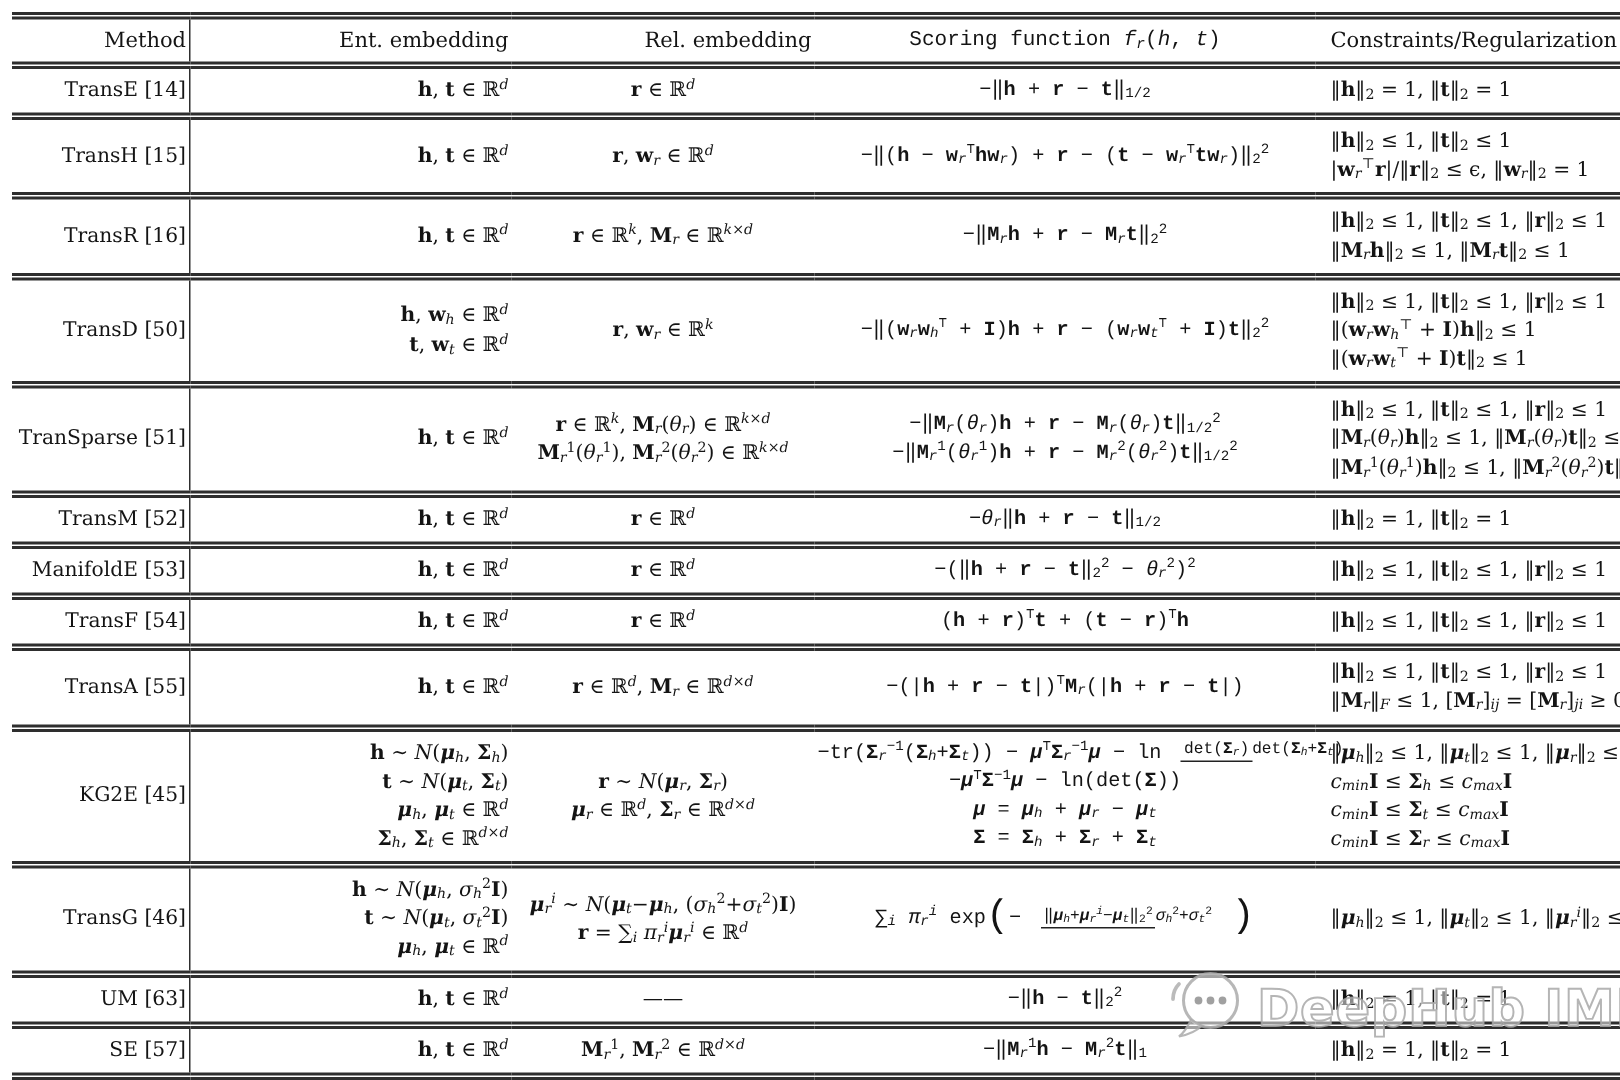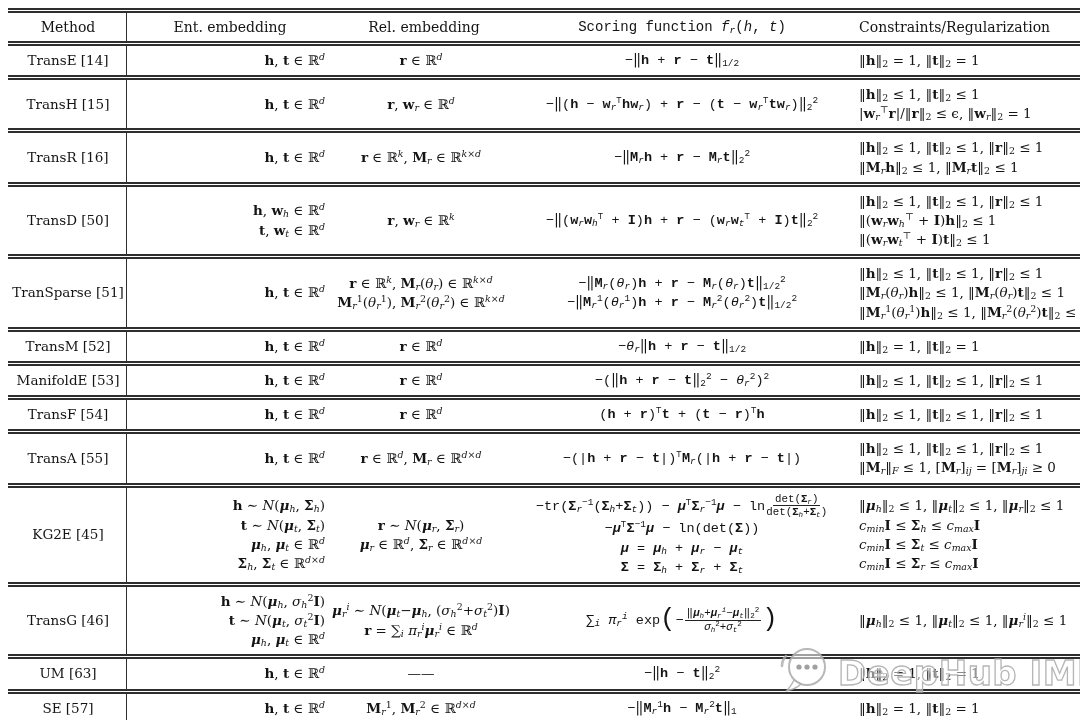--- a/index.html
+++ b/index.html
@@ -6,35 +6,35 @@
   body{width:1080px;height:720px;overflow:hidden;
        font-family:"DejaVu Serif","Liberation Serif",serif;color:#141414;}
   .page{position:relative;width:1080px;height:720px;}
 
   table.methods{border-collapse:collapse;table-layout:fixed;
     width:1064px;margin:8px 8px 0 8px;}
   th,td{padding:5px 2px;vertical-align:middle;font-weight:normal;}
   thead th{border-top:5px double #2e2e2e;border-bottom:5px double #2e2e2e;
     font-size:14px;padding:6px 2px;}
   tbody td{border-bottom:5px double #2e2e2e;font-size:13.5px;line-height:1.42;}
-  .c0{width:112px;text-align:center;padding-left:4px;}
+  .c0{width:112px;text-align:right;padding-left:4px;}
   .c1{width:190px;text-align:right;}
   .c2{width:178px;text-align:center;margin-top:40px;}
   .c3{width:330px;text-align:center;font-family:Liberation Mono, monospace;}
   .c4{width:254px;text-align:left;padding-left:10px;}
-  th.c1,th.c2{text-align:center;padding-left:8px;}
+  th.c1,th.c2{text-align:right;padding-left:22px;}
   th.c3{text-align:center;}
   th.c0,td.c0{border-right:1.5px solid #2e2e2e;}
 
   .line{display:block;white-space:nowrap;}
   sub,sup{font-size:0.7em;line-height:0;}
   sup{vertical-align:0.5em;}
   sub{vertical-align:-0.2em;}
-  .frac{display:inline-flex;flex-direction:column;align-items:center;
-    vertical-align:middle;font-size:0.8em;line-height:1.2;margin:0 1px;text-align:center;}
+  .frac{display:inline-flex;align-items:center;
+    vertical-align:middle;font-size:0.8em;line-height:1.2;margin:0 13px;text-align:center;}
   .frac .nu{border-bottom:1px solid #222;padding:0 2px;}
   .big{font-size:1.9em;line-height:0;vertical-align:middle;font-weight:400;}
 
   .watermark{position:absolute;left:776px;top:634px;display:flex;
     align-items:center;z-index:5;pointer-events:none;}
   .wm-text{font-family:"DejaVu Sans","Liberation Sans",sans-serif;
     font-size:34px;font-weight:700;letter-spacing:0.5px;white-space:nowrap;
     color:rgba(255,255,255,0.5);-webkit-text-stroke:1.3px rgba(168,168,168,0.85);}
   .wm-icon{margin-right:4px;}
 </style>

